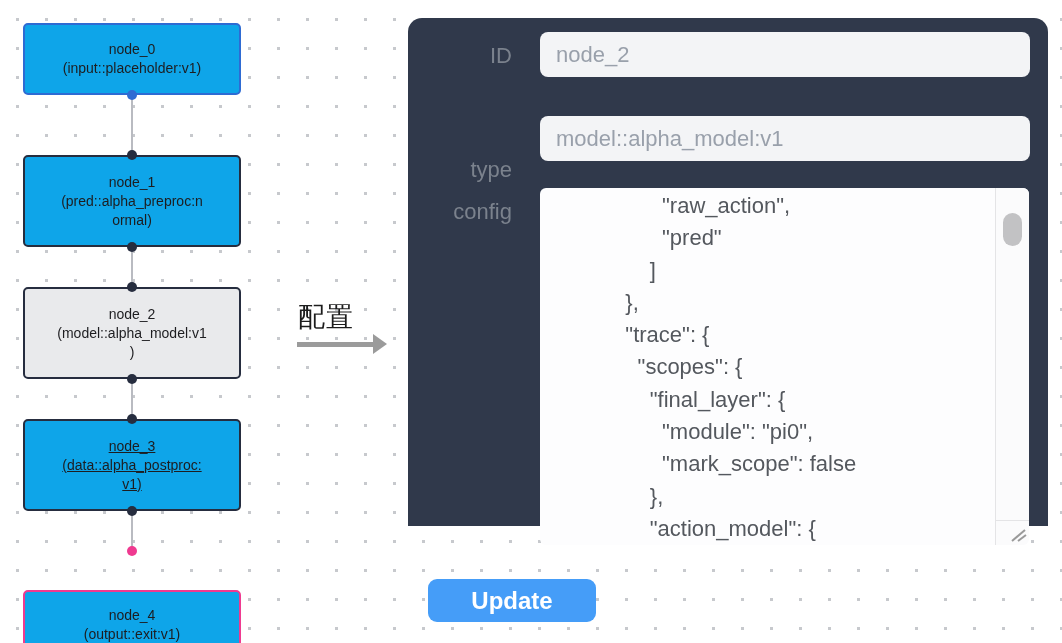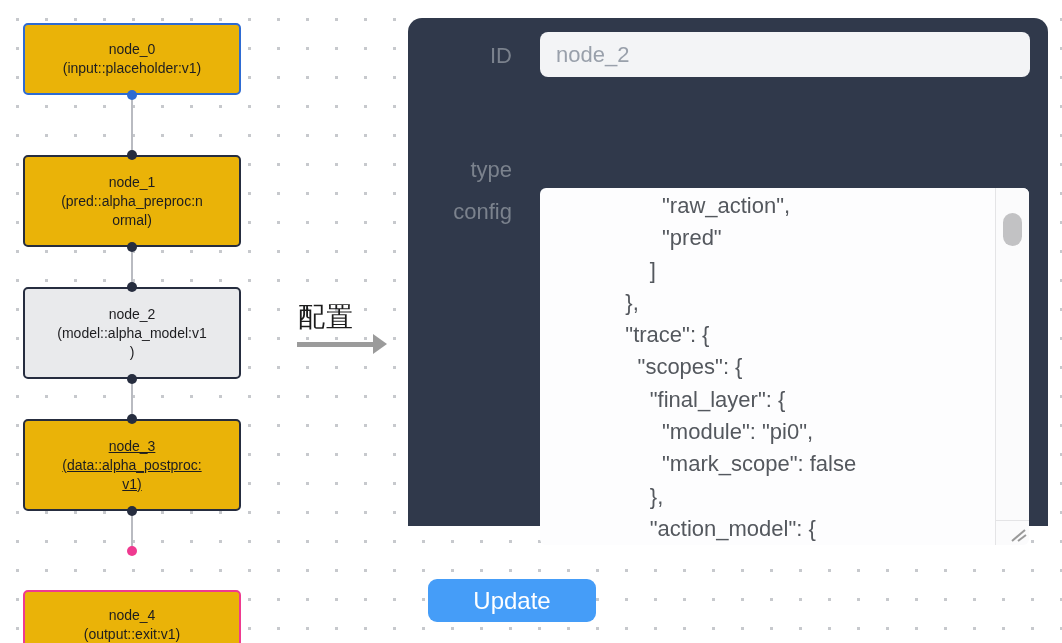--- a/index.html
+++ b/index.html
@@ -9,21 +9,21 @@
     background-color:#ffffff;
     background-image: radial-gradient(circle, #c7c9cd 1.5px, rgba(0,0,0,0) 1.6px);
     background-size: 29px 29px;
     background-position: 3px 5px;
     position:relative;
     overflow:hidden;
   }
   
   .node {
     position:absolute; left:23px; width:218px;
-    background:#eab308; border:2px solid #262d3f; border-radius:5px;
+    background:#0ea5e9; border:2px solid #262d3f; border-radius:5px;
     display:flex; align-items:center; justify-content:center;
     text-align:center; font-size:14px; line-height:19px; color:#1d1d20;
     white-space:pre-line; z-index:2;
   }
   .node-0 { top:23px;  height:72px; border-color:#2e6bd3; }
   .node-1 { top:155px; height:92px; }
   .node-2 { top:287px; height:92px; border-width:2.5px; background:#e9eaec; }
   .node-3 { top:419px; height:92px;text-decoration:underline; }
   .node-4 { top:551px; height:70px; border-color:#ef3a90;margin-top:39px; }
   .edge-seg { position:absolute; left:131px; width:2px; background:#b9bbc1; z-index:1; }
@@ -59,21 +59,21 @@
     color:#54585e; white-space:pre; }
   .sb-track { position:absolute; top:0; right:0; width:34px; height:332px;
     background:#fbfbfc; border-left:1px solid #e4e4e6; }
   .sb-thumb { position:absolute; top:25px; right:7px; width:19px; height:33px;
     border-radius:10px; background:#c2c2c4; }
   .sb-corner { position:absolute; right:0; bottom:0; width:34px; height:25px;
     background:#fbfbfc; border-left:1px solid #e4e4e6; border-top:1px solid #e4e4e6; }
   .resize-handle { position:absolute; right:2px; bottom:3px; }
   .update-btn { position:absolute; left:20px; top:561px; width:168px; height:43px;
     background:#459df8; border:none; border-radius:9px;
-    font-family:"Liberation Sans", sans-serif; font-size:24px; font-weight:400; color:#ffffff; }
+    font-family:"Liberation Sans", sans-serif; font-size:24px; font-weight:700; color:#ffffff; }
 </style>
 </head>
 <body>
 
 <div>
   <div class="edge-seg seg-a"></div>
   <div class="edge-seg seg-b"></div>
   <div class="edge-seg seg-c"></div>
   <div class="edge-seg seg-d"></div>
 
@@ -103,20 +103,21 @@
 
 <div class="edge-label">配置</div>
 <div class="arrow-shaft"></div>
 <div class="arrow-head"></div>
 
 <div class="panel">
   <div class="field-label lbl-id">ID</div>
   <input class="text-input inp-id" type="text" value="node_2" style="">
 
   <div class="field-label lbl-type">type</div>
+  <input class="text-input inp-type" type="text" value="model::alpha_model:v1" style="">
 
   <div class="field-label lbl-config">config</div>
   <div class="config-box">
     <pre class="config-pre">                  "raw_action",
                   "pred"
                 ]
             },
             "trace": {
               "scopes": {
                 "final_layer": {

